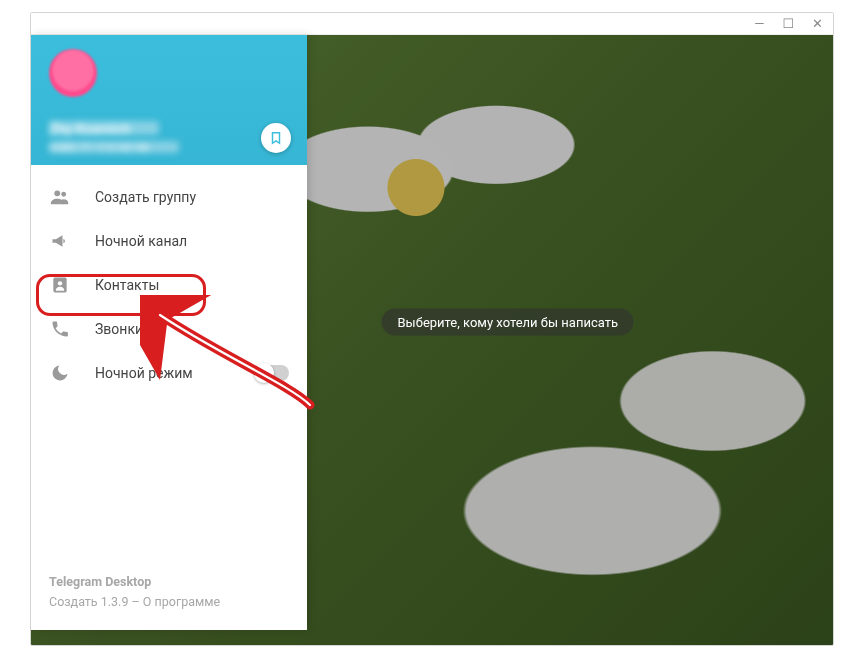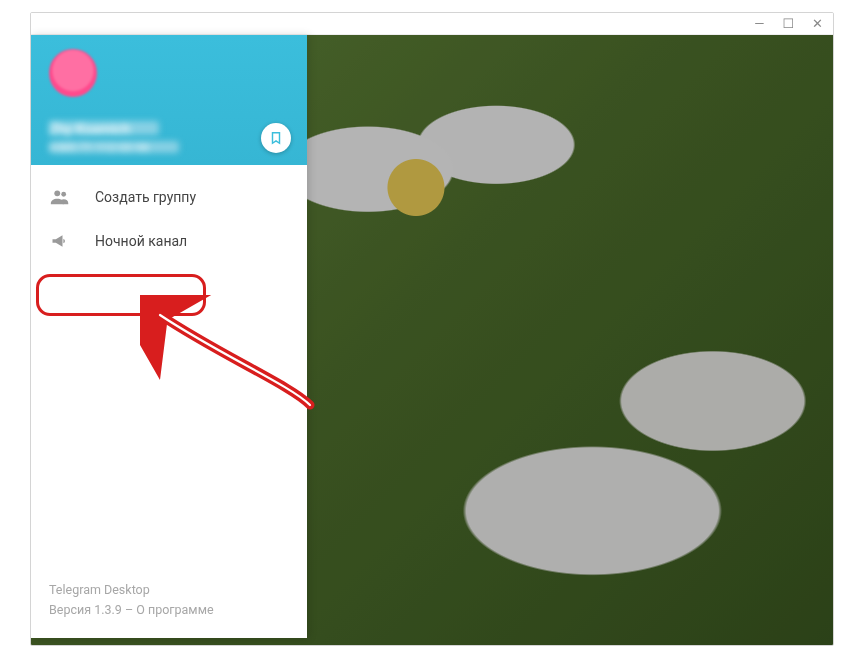--- a/index.html
+++ b/index.html
@@ -52,21 +52,21 @@
     transform: translate(-20%, -50%);
     background: rgba(50,55,45,0.75);
     color: #fff;
     font-size: 13px;
     padding: 6px 16px;
     border-radius: 14px;
     white-space: nowrap;
   }
   .side-menu {
     position: absolute;
-    left: 0; top: 0; bottom: 7px;
+    left: 0; top: 0; bottom: 15px;
     width: 276px;
     background: #fff;
     display: flex;
     flex-direction: column;
     box-shadow: 2px 0 8px rgba(0,0,0,0.15);
     z-index: 5;
   }
   .menu-header {
     height: 130px;
     background: linear-gradient(180deg, #3bbedc 0%, #36b6d4 100%);
@@ -134,21 +134,21 @@
     border-radius: 50%;
     box-shadow: 0 1px 3px rgba(0,0,0,0.3);
   }
   .footer {
     margin-top: auto;
     padding: 0 18px 18px 18px;
     color: #a7a7a7;
     font-size: 12.5px;
     line-height: 1.6;
   }
-  .footer .app-title { font-weight: 400; }
+  .footer .app-title { font-weight: 700; }
   .footer .about { }
   
   .highlight-box {
     position: absolute;
     left: 36px; top: 274px;
     width: 170px; height: 42px;
     border: 3px solid #d81e1e;
     border-radius: 14px;
     z-index: 30;
     pointer-events: none;
@@ -169,20 +169,21 @@
   <div class="titlebar">
     <span class="win-btn">—</span>
     <span class="win-btn">☐</span>
     <span class="win-btn">✕</span>
   </div>
 
   <div class="content">
 
     <div class="chat-bg"></div>
     <div class="chat-overlay"></div>
+    <div class="chat-hint">Выберите, кому хотели бы написать</div>
 
     <div class="side-menu">
 
       <div class="menu-header">
         <div class="avatar"></div>
         <div class="user-block">
           <div class="user-name">Zhy Ksamich</div>
           <div class="user-phone">+385 71 112 05 98</div>
         </div>
         <div class="bookmark-btn">
@@ -208,29 +209,56 @@
 
         <div class="menu-item">
           <span class="menu-icon">
             <svg width="20" height="20" viewBox="0 0 24 24" fill="#9a9a9a">
                 <path d="M3 10v4h4l8 5V5l-8 5H3zm15 2a3 3 0 0 0-2-2.8v5.6A3 3 0 0 0 18 12z"></path>
               </svg>
           </span>
           <span>Ночной канал</span>
         </div>
 
-
-
-
+        <div class="menu-item">
+          <span class="menu-icon">
+            <svg width="20" height="20" viewBox="0 0 24 24" fill="#9a9a9a">
+                <rect x="4" y="3" width="16" height="18" rx="2"></rect>
+                <circle cx="12" cy="10" r="2.6" fill="#fff"></circle>
+                <path d="M7 18c0-2.3 2.2-4 5-4s5 1.7 5 4v1H7v-1z" fill="#fff"></path>
+              </svg>
+          </span>
+          <span>Контакты</span>
+        </div>
+
+        <div class="menu-item">
+          <span class="menu-icon">
+            <svg width="20" height="20" viewBox="0 0 24 24" fill="#9a9a9a">
+                <path d="M6.6 10.8a15 15 0 0 0 6.6 6.6l2.2-2.2c.3-.3.8-.4 1.2-.2 1.2.4 2.5.6 3.9.6.6 0 1 .5 1 1V20c0 .6-.5 1-1 1C10.6 21 3 13.4 3 4c0-.6.5-1 1-1h3.5c.6 0 1 .5 1 1 0 1.3.2 2.6.6 3.9.1.4 0 .8-.3 1.2l-2.2 2.2z"></path>
+              </svg>
+          </span>
+          <span>Звонки</span>
+        </div>
+
+
+        <div class="menu-item">
+          <span class="menu-icon">
+            <svg width="20" height="20" viewBox="0 0 24 24" fill="#9a9a9a">
+                <path d="M21 12.8A9 9 0 1 1 11.2 3a7 7 0 0 0 9.8 9.8z"></path>
+              </svg>
+          </span>
+          <span>Ночной режим</span>
+          <span class="toggle"></span>
+        </div>
 
       </div>
 
       <div class="footer">
         <div class="app-title">Telegram Desktop</div>
-        <div class="about">Версия 1.3.9 – О программе</div>
+        <div class="about">Создать 1.3.9 – О программе</div>
       </div>
 
     </div>
 
   </div>
 </div>
 
 <div class="highlight-box"></div>
 <svg class="arrow-svg" viewBox="0 0 190 120">
   <defs>

